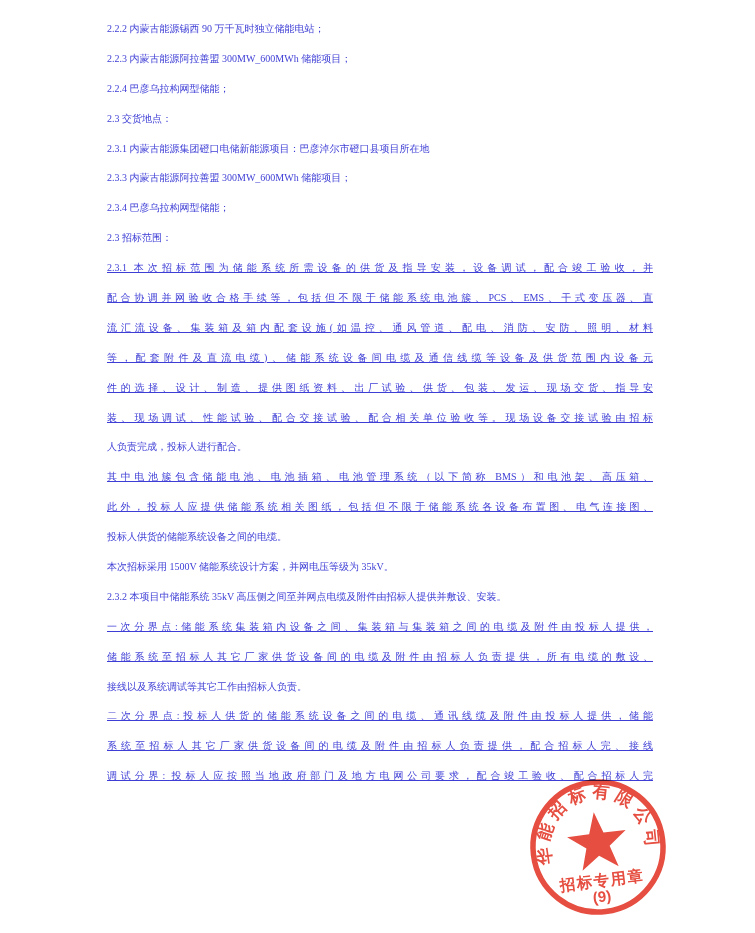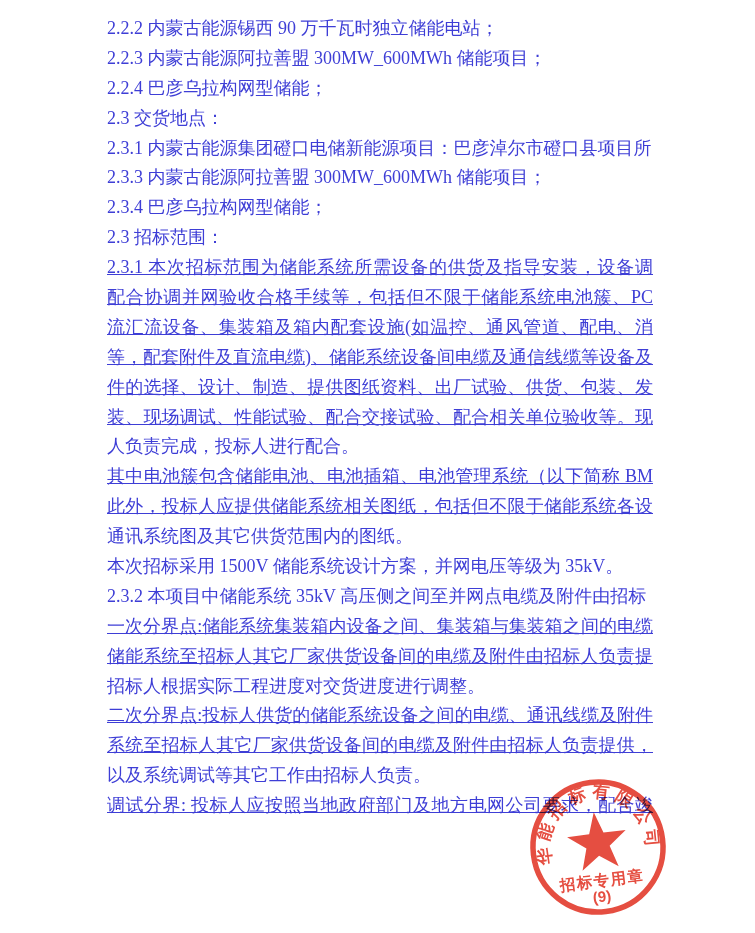--- a/index.html
+++ b/index.html
@@ -17,21 +17,21 @@
   }
   .text-block {
     position: absolute;
     top: 14px;
     left: 107px;
     width: 546px;
   }
   .line {
     height: 29.9px;
     line-height: 29.9px;
-    font-size: 18px;
+    font-size: 10px;
     color: #3e3ed6;
     white-space: normal;
     overflow: hidden;
     text-align: left;
   }
   .line.j {
     text-align: justify;
     text-align-last: justify;
     word-break: break-all;
     text-decoration: underline;
@@ -68,29 +68,28 @@
     <div class="line">2.3 招标范围：</div>
     <div class="line j">2.3.1 本次招标范围为储能系统所需设备的供货及指导安装，设备调试，配合竣工验收，并</div>
     <div class="line j">配合协调并网验收合格手续等，包括但不限于储能系统电池簇、PCS、EMS、干式变压器、直</div>
     <div class="line j">流汇流设备、集装箱及箱内配套设施(如温控、通风管道、配电、消防、安防、照明、材料</div>
     <div class="line j">等，配套附件及直流电缆)、储能系统设备间电缆及通信线缆等设备及供货范围内设备元</div>
     <div class="line j">件的选择、设计、制造、提供图纸资料、出厂试验、供货、包装、发运、现场交货、指导安</div>
     <div class="line j">装、现场调试、性能试验、配合交接试验、配合相关单位验收等。现场设备交接试验由招标</div>
     <div class="line">人负责完成，投标人进行配合。</div>
     <div class="line j">其中电池簇包含储能电池、电池插箱、电池管理系统（以下简称 BMS）和电池架、高压箱、</div>
     <div class="line j">此外，投标人应提供储能系统相关图纸，包括但不限于储能系统各设备布置图、电气连接图、</div>
-    <div class="line">通讯系统图及其它供货范围内的图纸。</div>
+    <div class="line">投标人供货的储能系统设备之间的电缆。</div>
     <div class="line">本次招标采用 1500V 储能系统设计方案，并网电压等级为 35kV。</div>
     <div class="line">2.3.2 本项目中储能系统 35kV 高压侧之间至并网点电缆及附件由招标人提供并敷设、安装。</div>
     <div class="line j">一次分界点:储能系统集装箱内设备之间、集装箱与集装箱之间的电缆及附件由投标人提供，</div>
     <div class="line j">储能系统至招标人其它厂家供货设备间的电缆及附件由招标人负责提供，所有电缆的敷设、</div>
-    <div class="line">招标人根据实际工程进度对交货进度进行调整。</div>
+    <div class="line">接线以及系统调试等其它工作由招标人负责。</div>
     <div class="line j">二次分界点:投标人供货的储能系统设备之间的电缆、通讯线缆及附件由投标人提供，储能</div>
     <div class="line j">系统至招标人其它厂家供货设备间的电缆及附件由招标人负责提供，配合招标人完、接线</div>
-    <div class="line">以及系统调试等其它工作由招标人负责。</div>
     <div class="line j">调试分界: 投标人应按照当地政府部门及地方电网公司要求，配合竣工验收、配合招标人完</div>
   </div>
 
   <div class="stamp">
     <svg width="142" height="146" viewBox="0 0 142 146" xmlns="http://www.w3.org/2000/svg">
       <circle cx="71" cy="73" r="65" fill="none" stroke="#e23526" stroke-width="5.5"></circle>
       <path id="arcPath" d="M 27.5 93.5 A 48.5 48.5 0 1 1 114.5 93.5" fill="none"></path>
       <text font-size="17" fill="#e23526" letter-spacing="5">
         <textPath href="#arcPath" startOffset="50%" text-anchor="middle">华能招标有限公司</textPath>
       </text>

